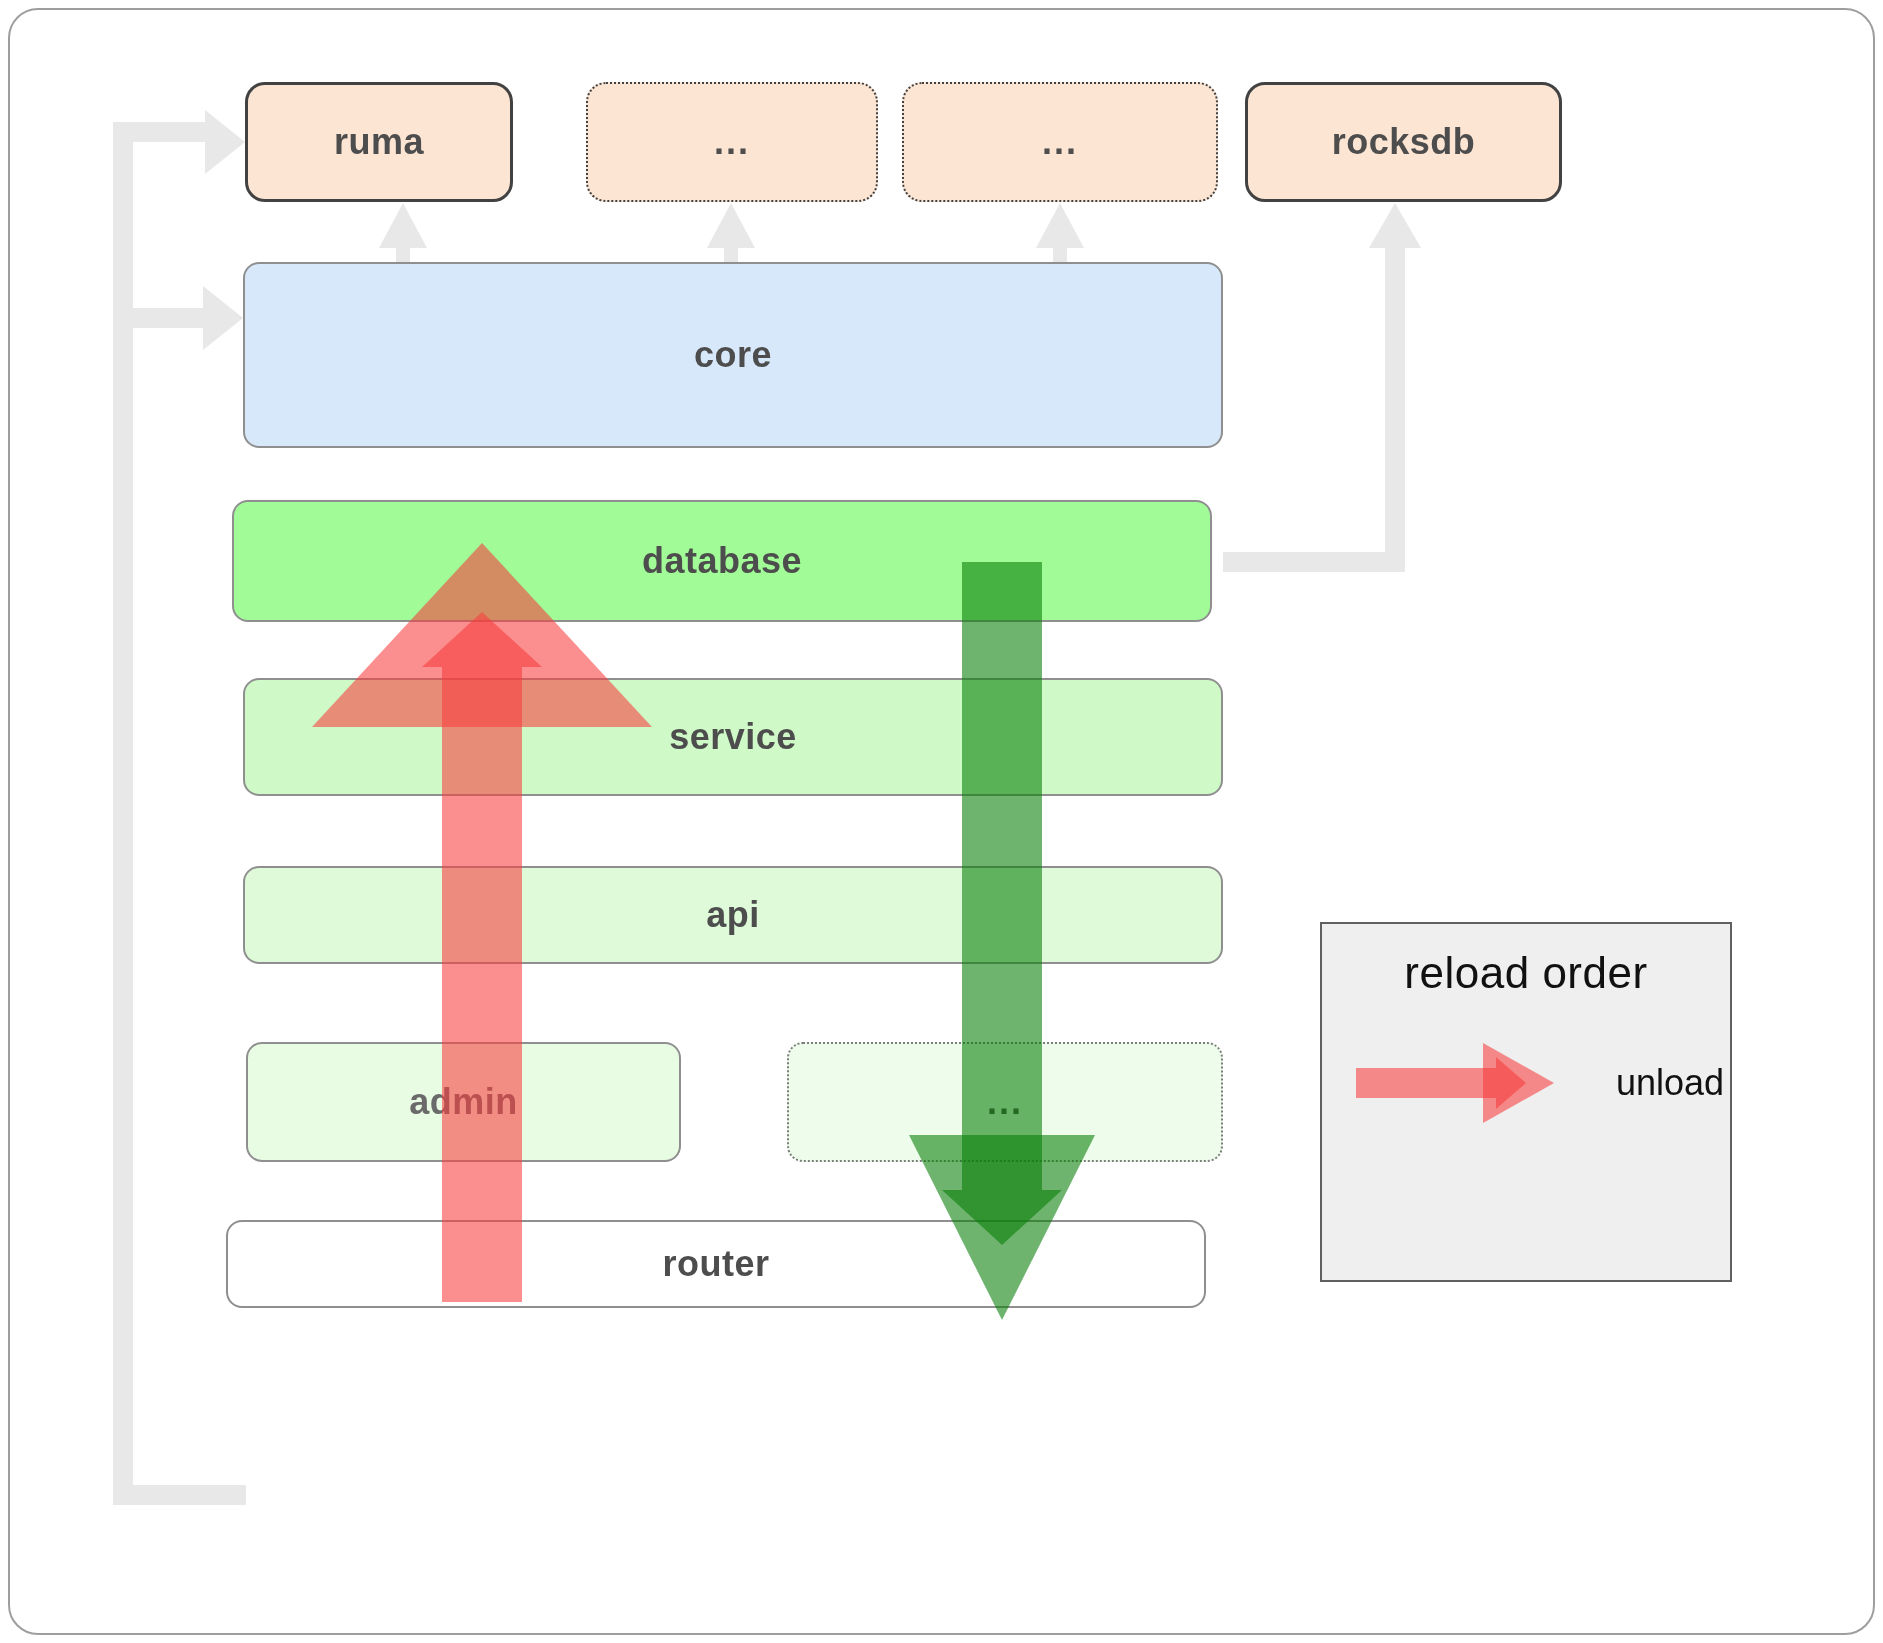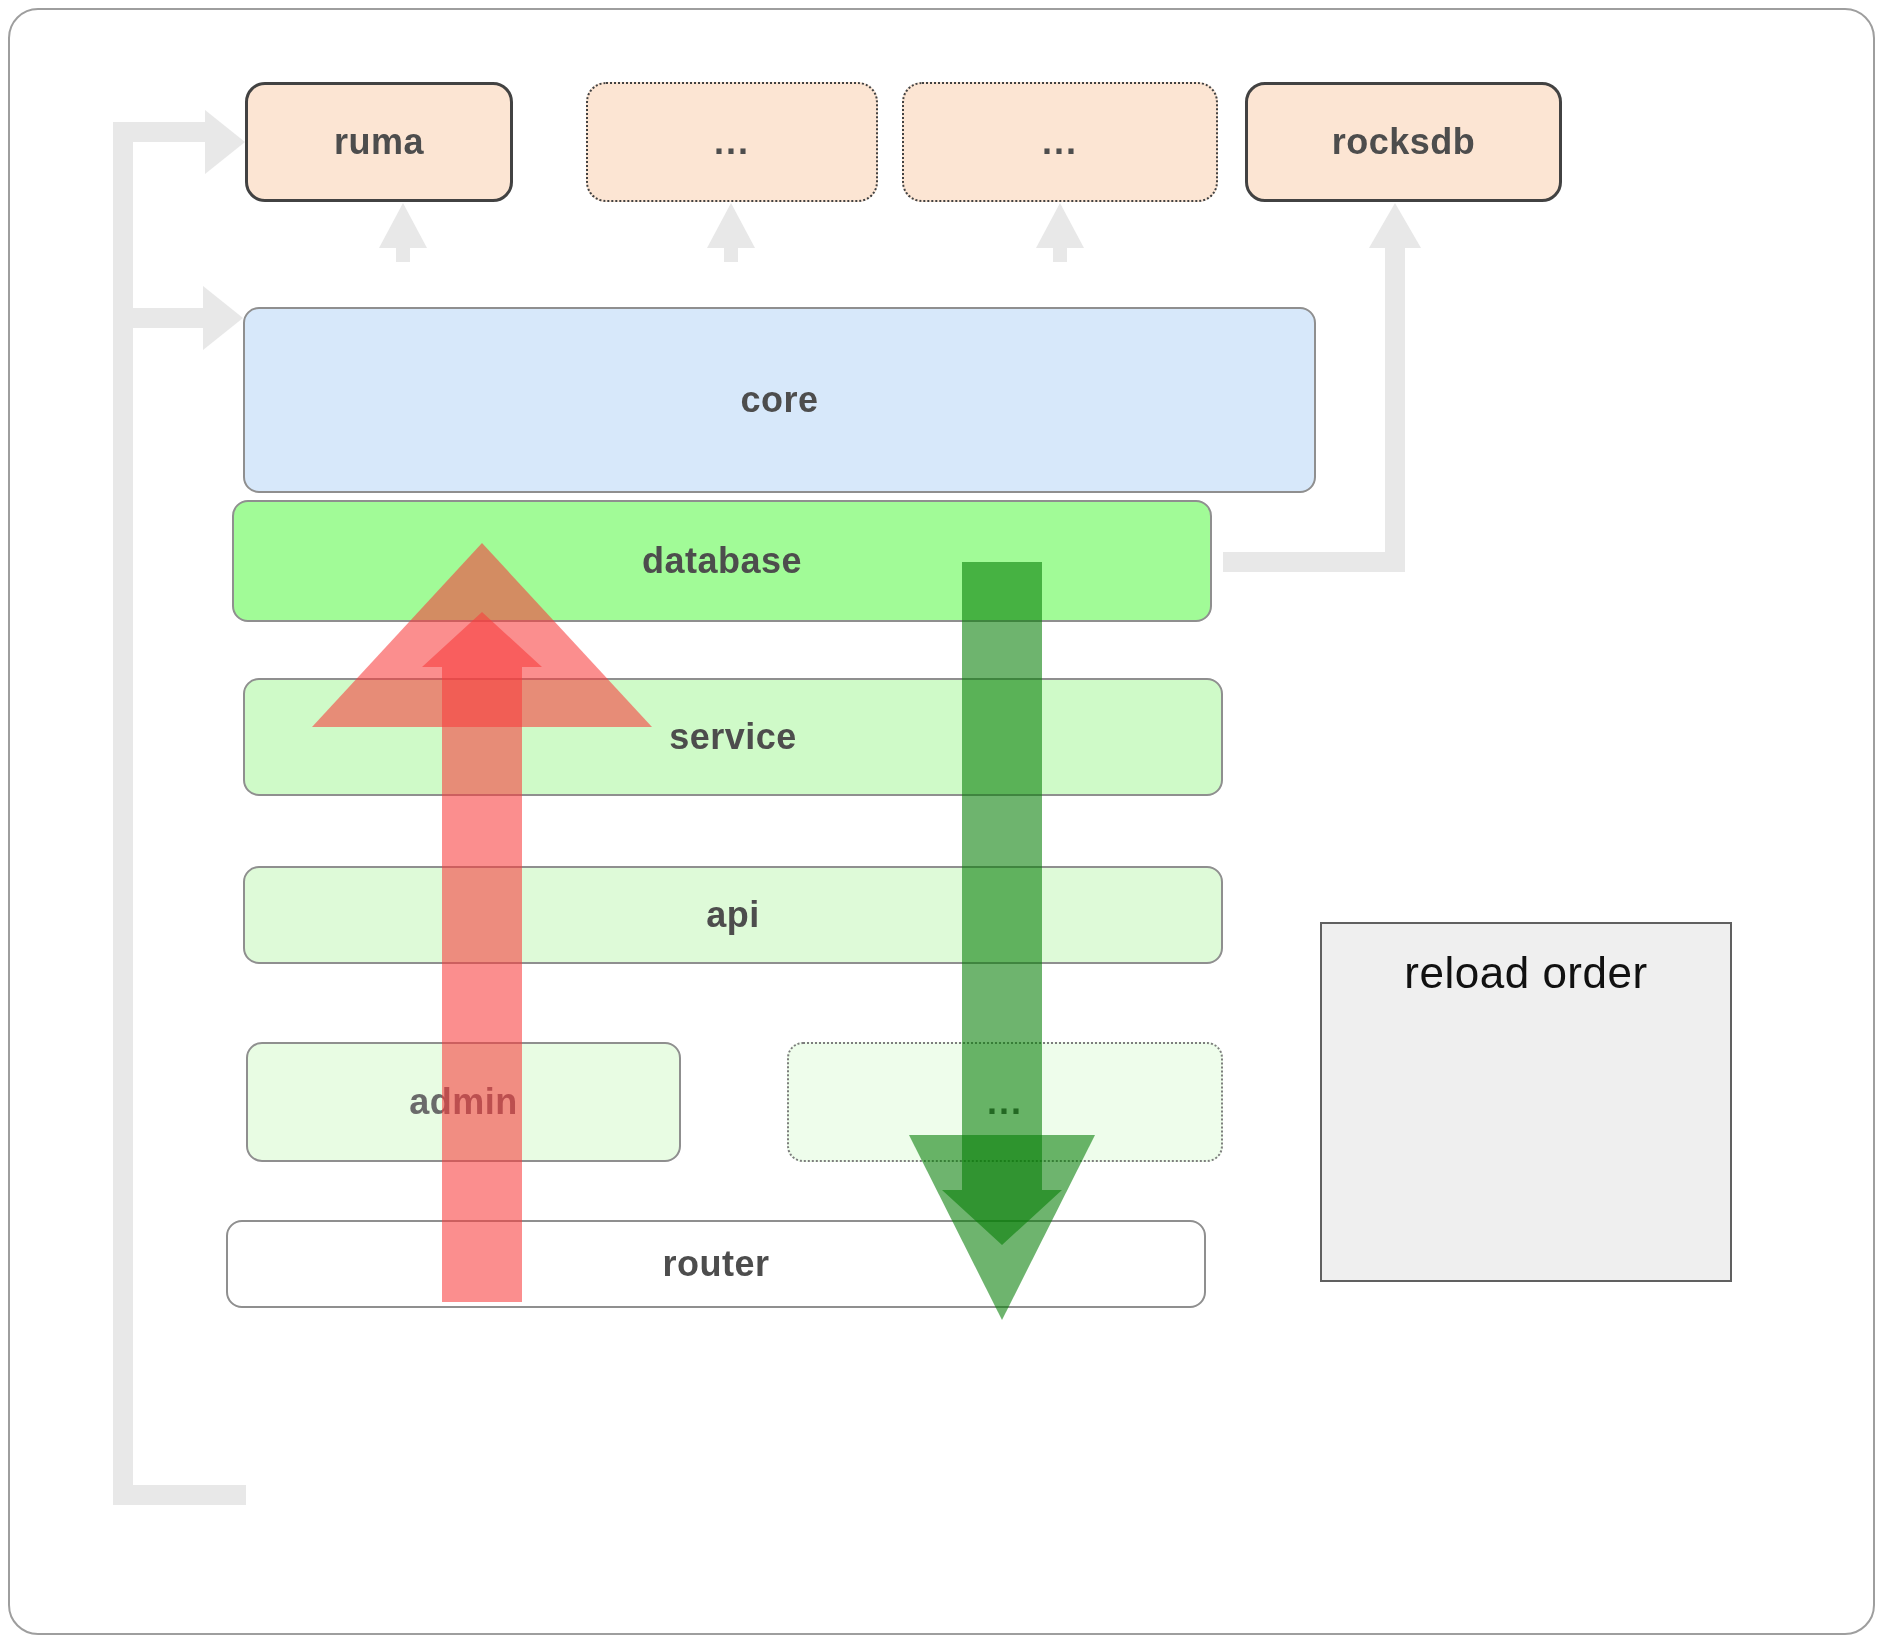--- a/index.html
+++ b/index.html
@@ -21,21 +21,21 @@
   }
   .top-box{border-radius:20px;background:var(--peach_fill,#fce5d3);border:3px solid #424242;}
   .top-box.dotted{border:2px dotted #424242;}
   .stack{border-radius:16px;border:2px solid #8f8f8f;}
 
   .ruma     {left:245px;top:82px;width:268px;height:120px;}
   .ext1     {left:586px;top:82px;width:292px;height:120px;}
   .ext2     {left:902px;top:82px;width:316px;height:120px;}
   .rocksdb  {left:1245px;top:82px;width:317px;height:120px;}
 
-  .core     {left:243px;top:262px;width:1073px;height:186px;background:var(--blue_fill,#d7e8fa);margin-top:45px;}
+  .core     {left:243px;top:262px;width:980px;height:186px;background:var(--blue_fill,#d7e8fa);}
   .database {left:232px;top:500px;width:980px;height:122px;background:var(--green_bright,#a1fb97);}
   .service  {left:243px;top:678px;width:980px;height:118px;background:var(--green_light,#cffac8);}
   .api      {left:243px;top:866px;width:980px;height:98px;background:var(--green_lighter,#defad8);}
   .admin    {left:246px;top:1042px;width:435px;height:120px;background:var(--green_faint,#e8fce3);color:#6a6a6a;}
   .ext3     {left:787px;top:1042px;width:436px;height:120px;background:var(--green_faintest,#eefdeb);
              border:2px dotted #7d7d7d;}
   .router   {left:226px;top:1220px;width:980px;height:88px;background:#ffffff;}
   .conduwuit{left:243px;top:1440px;width:980px;height:114px;background:var(--navy_fill,#0f4e9d);
              border:3px solid #000;border-radius:14px;color:#fff;font-weight:700;font-size:38px;}
 
@@ -114,20 +114,27 @@
   </div>
   <div class="box stack ext3">
     <span class="dots-label">...</span>
   </div>
   <div class="box stack router">
     <span>router</span>
   </div>
 
   <div class="legend">
     <div class="legend-title">reload order</div>
+    <div class="legend-row">
+      <svg width="250" height="90" viewBox="0 0 250 90">
+        <polygon points="20,30 160,30 160,19 190,45 160,71 160,60 20,60" fill="var(--unload_arrow,#f83c3c)" fill-opacity="0.58"></polygon>
+        <polygon points="147,5 218,45 147,85" fill="var(--unload_arrow,#f83c3c)" fill-opacity="0.58"></polygon>
+      </svg>
+      <span class="lbl">unload</span>
+    </div>
   </div>
 
   <svg class="layer arrows" style="z-index:3" viewBox="0 0 1883 1643">
 
     <polygon points="442,1302 442,667 422,667 482,612 542,667 522,667 522,1302" fill="var(--unload_arrow,#f83c3c)" fill-opacity="0.58"></polygon>
     <polygon points="312,727 652,727 482,543" fill="var(--unload_arrow,#f83c3c)" fill-opacity="0.58"></polygon>
 
     <polygon points="962,562 1042,562 1042,1190 1062,1190 1002,1245 942,1190 962,1190" fill="var(--load_arrow,#067d06)" fill-opacity="0.58"></polygon>
     <polygon points="909,1135 1095,1135 1002,1320" fill="var(--load_arrow,#067d06)" fill-opacity="0.58"></polygon>
   </svg>

